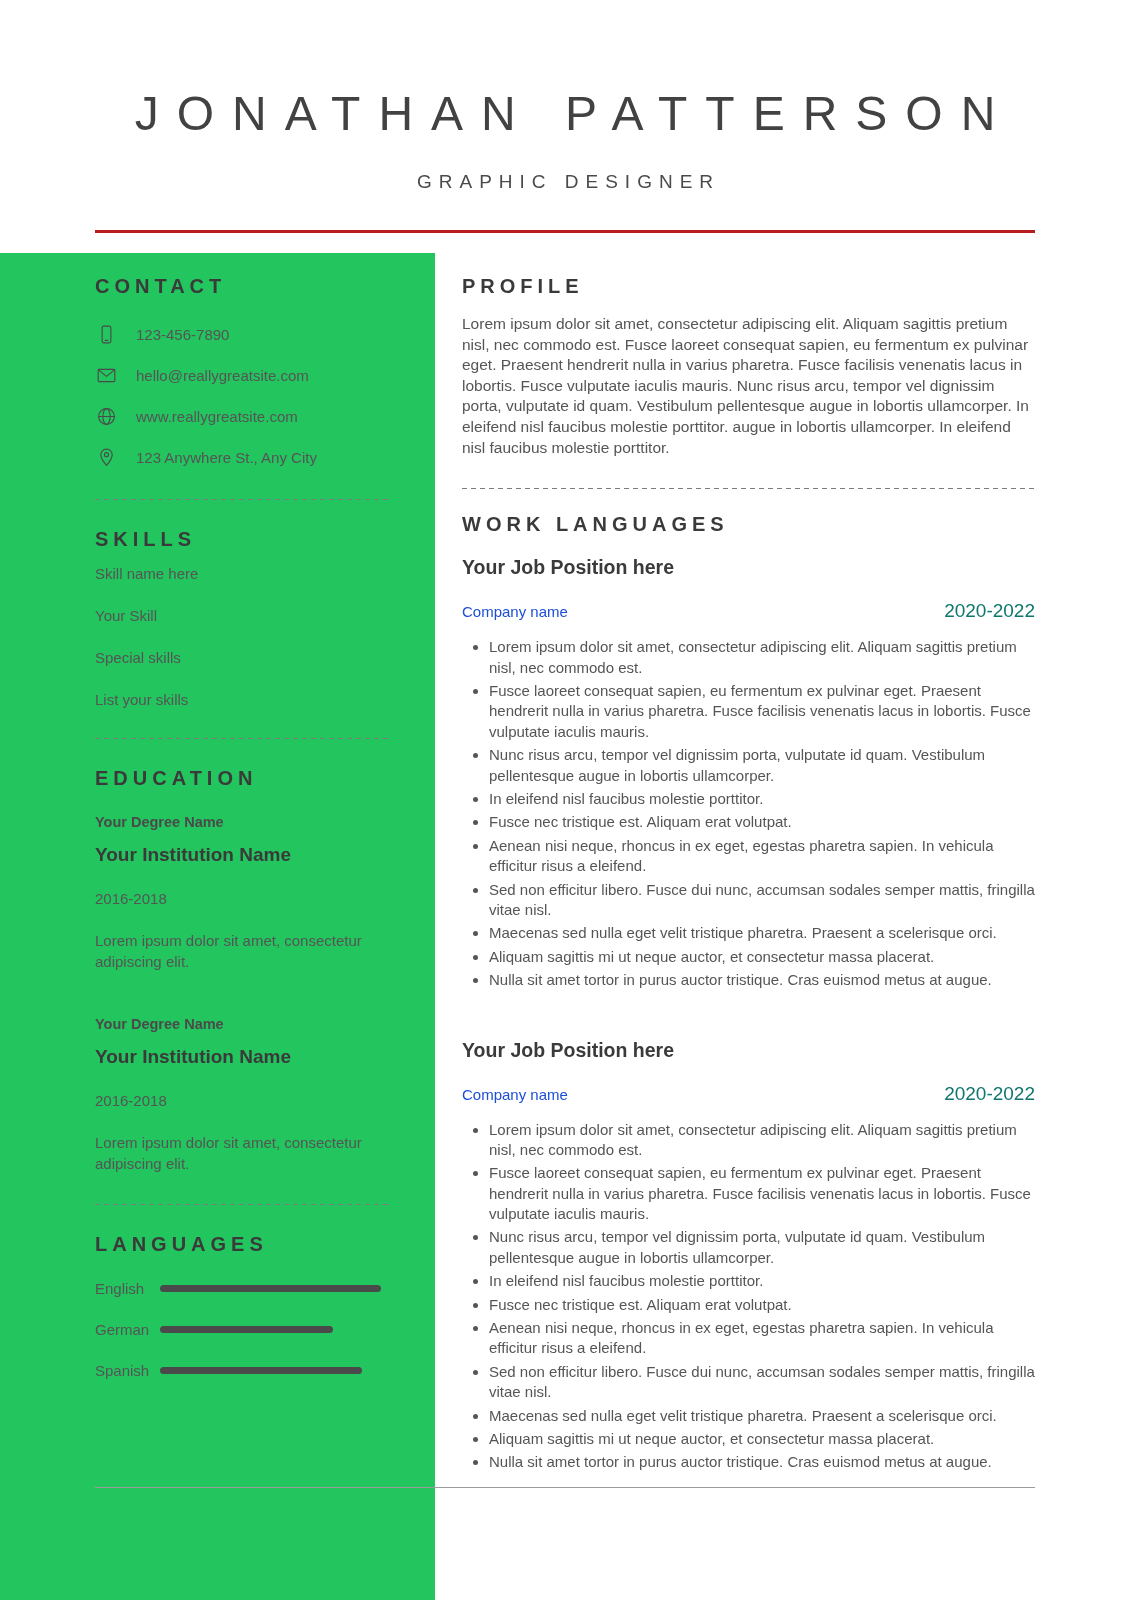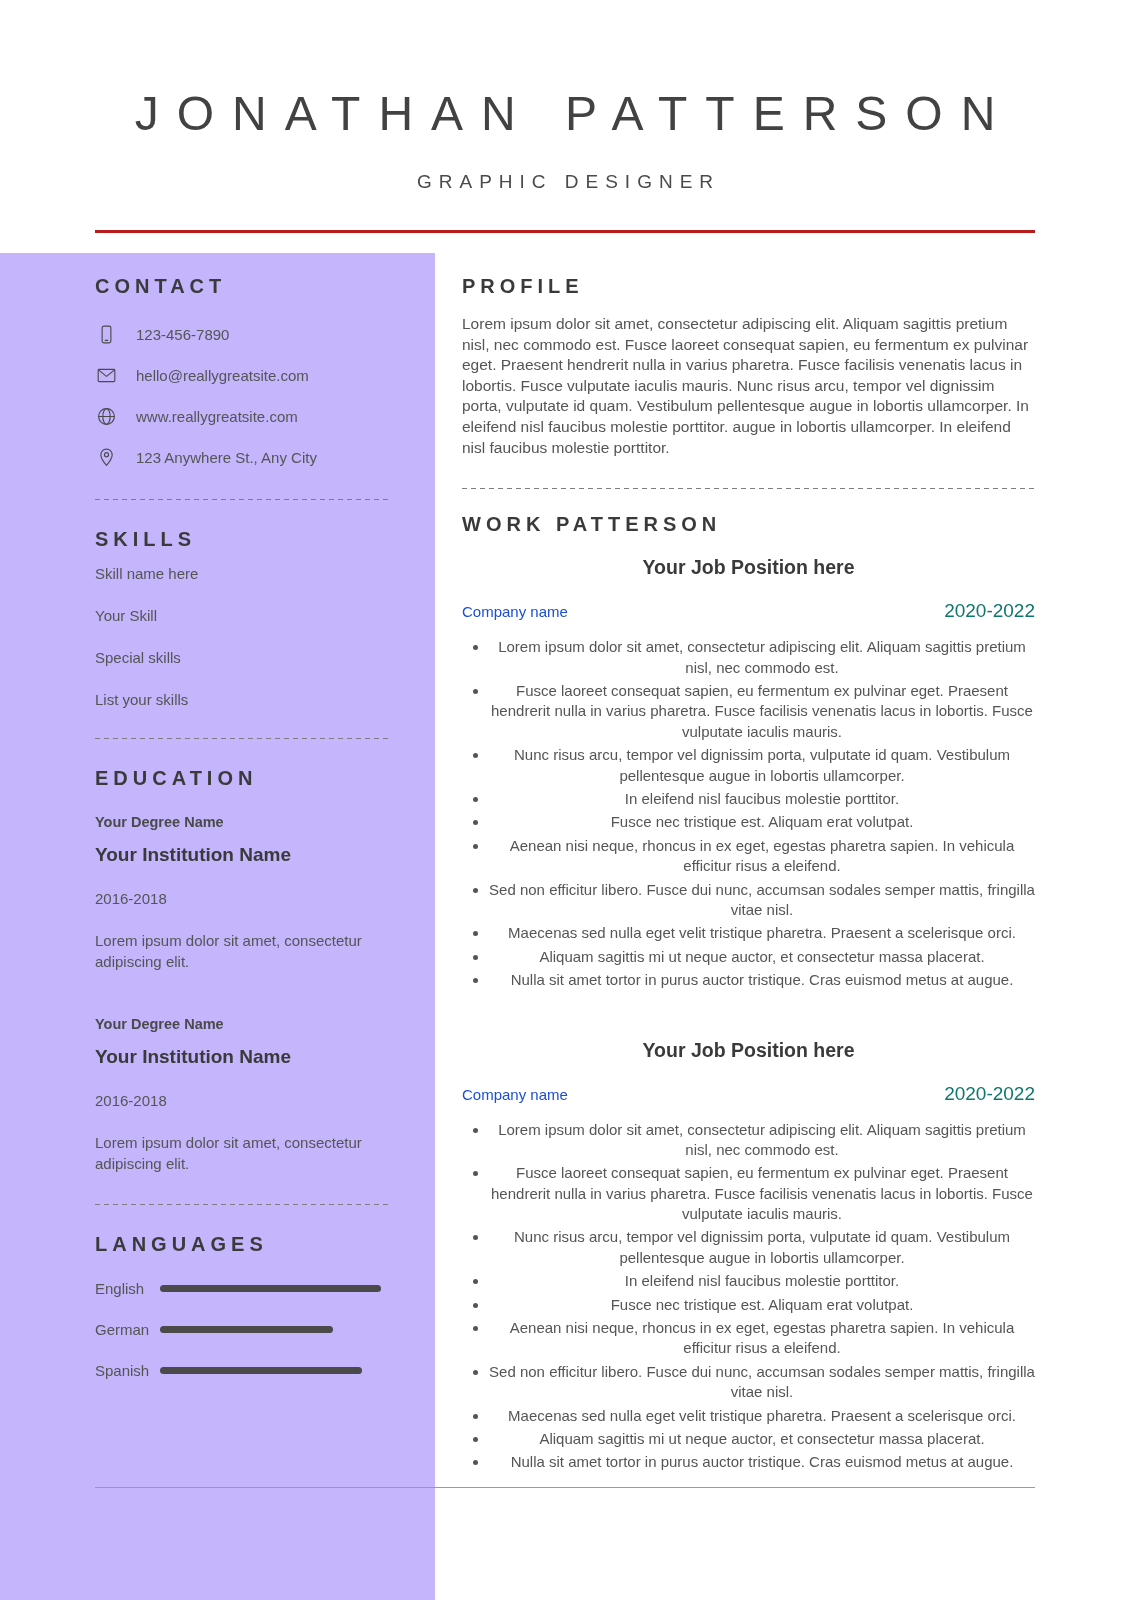--- a/index.html
+++ b/index.html
@@ -39,21 +39,21 @@
   }
 
   
   .columns {
     display: flex;
     margin-top: 20px;
     height: 1347px;
   }
   .sidebar {
     width: 435px;
-    background: #c4b5fd;
+    background: #22c55e;
     padding: 22px 45px 0 95px;
     flex-shrink: 0;
   }
   .main {
     flex: 1;
     padding: 22px 96px 9px 27px;
   }
 
   .section-heading {
     font-size: 20px;
@@ -90,21 +90,21 @@
 
   
   .lang-list { margin-top: 24px; }
   .lang-row { display: flex; align-items: center; margin-bottom: 24px; gap: 9px; }
   .lang-name { width: 56px; font-size: 15px; color: #555; flex-shrink: 0; }
   .lang-track { flex: 1; }
   .lang-bar { height: 7px; border-radius: 4px; background: #4a4a4a; }
 
   
   .profile-text { margin-top: 16px; font-size: 15.5px; line-height: 1.33; color: #555; }
-  .job { margin-top: 20px; text-align: center; }
+  .job { margin-top: 20px; }
   .job + .job { margin-top: 48px; }
   .job-position { font-size: 19.5px; font-weight: bold; color: #3a3a3a; margin-bottom: 21px; }
   .company-row { display: flex; justify-content: space-between; align-items: baseline; margin-bottom: 15px; }
   .company-name { font-size: 15px; color: #1d4ed8; }
   .job-dates { font-size: 19px; color: #0f766e; }
   .bullets { list-style: disc; padding-left: 27px; }
   .bullets li { font-size: 15px; color: #555; line-height: 1.36; margin-bottom: 3px; }
 
   .footer-rule {
     position: absolute;
@@ -235,21 +235,21 @@
     <main class="main">
 
       <section>
         <h2 class="section-heading">PROFILE</h2>
         <p class="profile-text">Lorem ipsum dolor sit amet, consectetur adipiscing elit. Aliquam sagittis pretium nisl, nec commodo est. Fusce laoreet consequat sapien, eu fermentum ex pulvinar eget. Praesent hendrerit nulla in varius pharetra. Fusce facilisis venenatis lacus in lobortis. Fusce vulputate iaculis mauris. Nunc risus arcu, tempor vel dignissim porta, vulputate id quam. Vestibulum pellentesque augue in lobortis ullamcorper. In eleifend nisl faucibus molestie porttitor.   augue in lobortis ullamcorper. In eleifend nisl faucibus molestie porttitor.</p>
       </section>
 
       <div class="dashed-divider"></div>
 
       <section>
-        <h2 class="section-heading">WORK PATTERSON</h2>
+        <h2 class="section-heading">WORK LANGUAGES</h2>
 
         <div class="job">
           <h3 class="job-position">Your Job Position here</h3>
           <div class="company-row">
             <span class="company-name">Company name</span>
             <span class="job-dates">2020-2022</span>
           </div>
           <ul class="bullets">
             <li>Lorem ipsum dolor sit amet, consectetur adipiscing elit. Aliquam sagittis pretium nisl, nec commodo est.</li>
             <li>Fusce laoreet consequat sapien, eu fermentum ex pulvinar eget. Praesent hendrerit nulla in varius pharetra. Fusce facilisis venenatis lacus in lobortis. Fusce vulputate iaculis mauris.</li>

